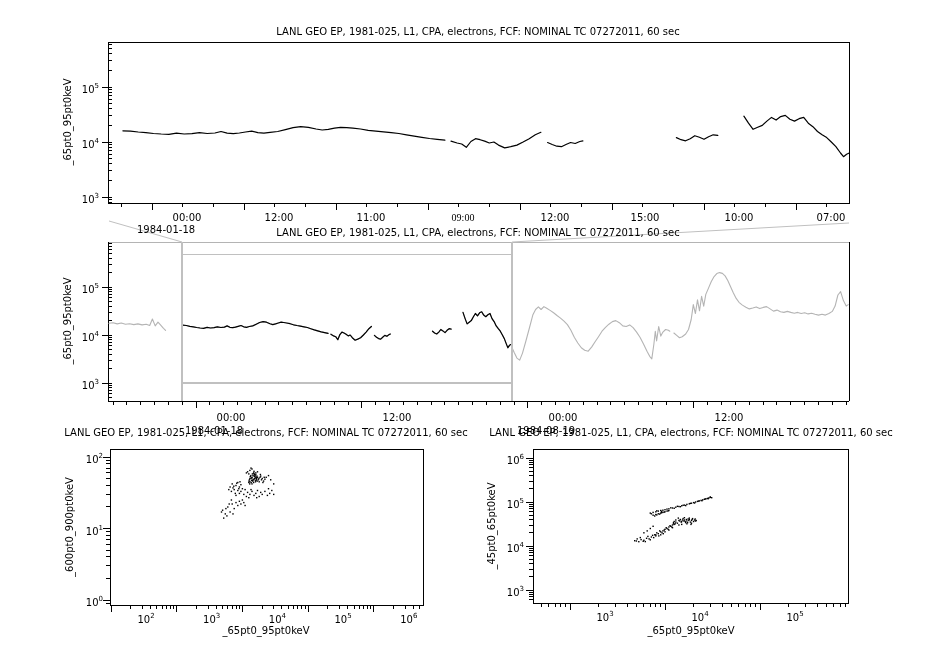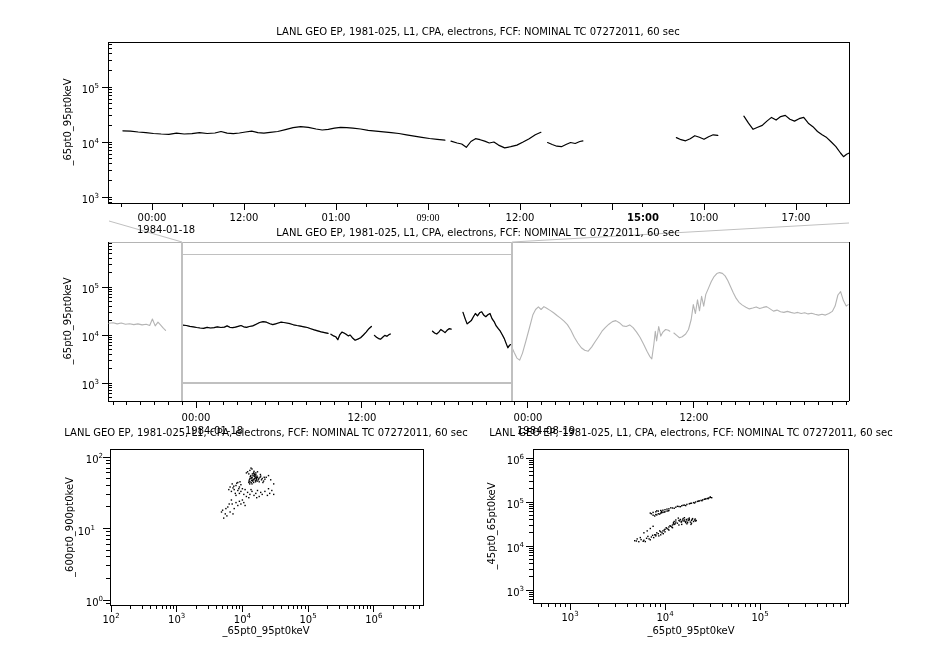--- a/index.html
+++ b/index.html
@@ -3,21 +3,21 @@
 <meta charset="utf-8">
 <style>
   html,body{margin:0;padding:0;background:#fff;}
   #app{position:relative;width:926px;height:647px;background:#ffffff;overflow:hidden;
        font-family:"DejaVu Sans","Liberation Sans",sans-serif;color:#000;}
   #plot-svg{position:absolute;left:0;top:0;}
   .ptitle{position:absolute;transform:translateX(-50%);white-space:nowrap;font-size:10px;line-height:11px;}
   .ylab{position:absolute;transform:translate(-50%,-50%) rotate(-90deg);white-space:nowrap;font-size:10px;}
   .xlab{position:absolute;transform:translateX(-50%);white-space:nowrap;font-size:10px;}
   .xdate{position:absolute;white-space:nowrap;font-size:10px;}
-  .tlx{position:absolute;transform:translateX(-50%);white-space:nowrap;font-size:10px;line-height:12px;}
+  .tlx{position:absolute;transform:translateX(-50%);white-space:nowrap;font-size:10px;line-height:12px;margin-left:35px;}
   .tly{position:absolute;width:40px;text-align:right;white-space:nowrap;font-size:10px;line-height:14px;}
   .tl sup,.tly sup,.tlx sup{font-size:7px;position:relative;top:-1px;}
   .hotspot{position:absolute;background:transparent;}
 </style>
 </head>
 <body>
 
 <div id="app">
   <svg id="plot-svg" width="926" height="647" viewBox="0 0 926 647">
       <defs>
@@ -640,43 +640,43 @@
   <div class="xlab" style="left:266px;top:625px;">_65pt0_95pt0keV</div>
   <div class="xlab" style="left:691px;top:625px;">_65pt0_95pt0keV</div>
 
   <div class="xdate" style="left:137px;top:224px;">1984-01-18</div>
   <div class="xdate" style="left:185px;top:425px;">1984-01-18</div>
   <div class="xdate" style="left:517px;top:425px;">1984-08-19</div>
 
   <div id="ticklabels">
       <div class="tlx" style="left:152px;top:212px;">00:00</div>
       <div class="tlx" style="left:244.0001px;top:212px;">12:00</div>
-      <div class="tlx" style="left:336.0002px;top:212px;">01:00</div>
+      <div class="tlx" style="left:336.0002px;top:212px;">11:00</div>
       <div class="tlx" style="left:428.0003px;top:212px;font-family:Liberation Serif, serif;">09:00</div>
       <div class="tlx" style="left:520.0004px;top:212px;">12:00</div>
-      <div class="tlx" style="left:643px;top:212px;font-weight:bold;">15:00</div>
+      <div class="tlx" style="left:610px;top:212px;">15:00</div>
       <div class="tlx" style="left:704.0006px;top:212px;">10:00</div>
-      <div class="tlx" style="left:796.0006999999999px;top:212px;">17:00</div>
+      <div class="tlx" style="left:796.0006999999999px;top:212px;">07:00</div>
       <div class="tlx" style="left:196px;top:412px;">00:00</div>
       <div class="tlx" style="left:361.9996px;top:412px;">12:00</div>
       <div class="tlx" style="left:527.9992px;top:412px;">00:00</div>
       <div class="tlx" style="left:693.9988px;top:412px;">12:00</div>
       <div class="tly" style="left:59px;top:190px;">10<sup>3</sup></div>
       <div class="tly" style="left:59px;top:135px;">10<sup>4</sup></div>
       <div class="tly" style="left:59px;top:80px;">10<sup>5</sup></div>
       <div class="tly" style="left:59px;top:376px;">10<sup>3</sup></div>
       <div class="tly" style="left:59px;top:328px;">10<sup>4</sup></div>
       <div class="tly" style="left:59px;top:280px;">10<sup>5</sup></div>
       <div class="tlx" style="left:111px;top:611px;">10<sup>2</sup></div>
       <div class="tlx" style="left:176.7px;top:611px;">10<sup>3</sup></div>
       <div class="tlx" style="left:242.4px;top:611px;">10<sup>4</sup></div>
       <div class="tlx" style="left:308.1px;top:611px;">10<sup>5</sup></div>
       <div class="tlx" style="left:373.8px;top:611px;">10<sup>6</sup></div>
       <div class="tly" style="left:63px;top:593px;">10<sup>0</sup></div>
-      <div class="tly" style="left:55px;top:521.5px;">10<sup>1</sup></div>
+      <div class="tly" style="left:63px;top:521.5px;">10<sup>1</sup></div>
       <div class="tly" style="left:63px;top:450px;">10<sup>2</sup></div>
       <div class="tlx" style="left:570px;top:609px;">10<sup>3</sup></div>
       <div class="tlx" style="left:665px;top:609px;">10<sup>4</sup></div>
       <div class="tlx" style="left:760px;top:609px;">10<sup>5</sup></div>
       <div class="tly" style="left:484px;top:583px;">10<sup>3</sup></div>
       <div class="tly" style="left:484px;top:539px;">10<sup>4</sup></div>
       <div class="tly" style="left:484px;top:495px;">10<sup>5</sup></div>
       <div class="tly" style="left:484px;top:451px;">10<sup>6</sup></div>
     </div>
 

